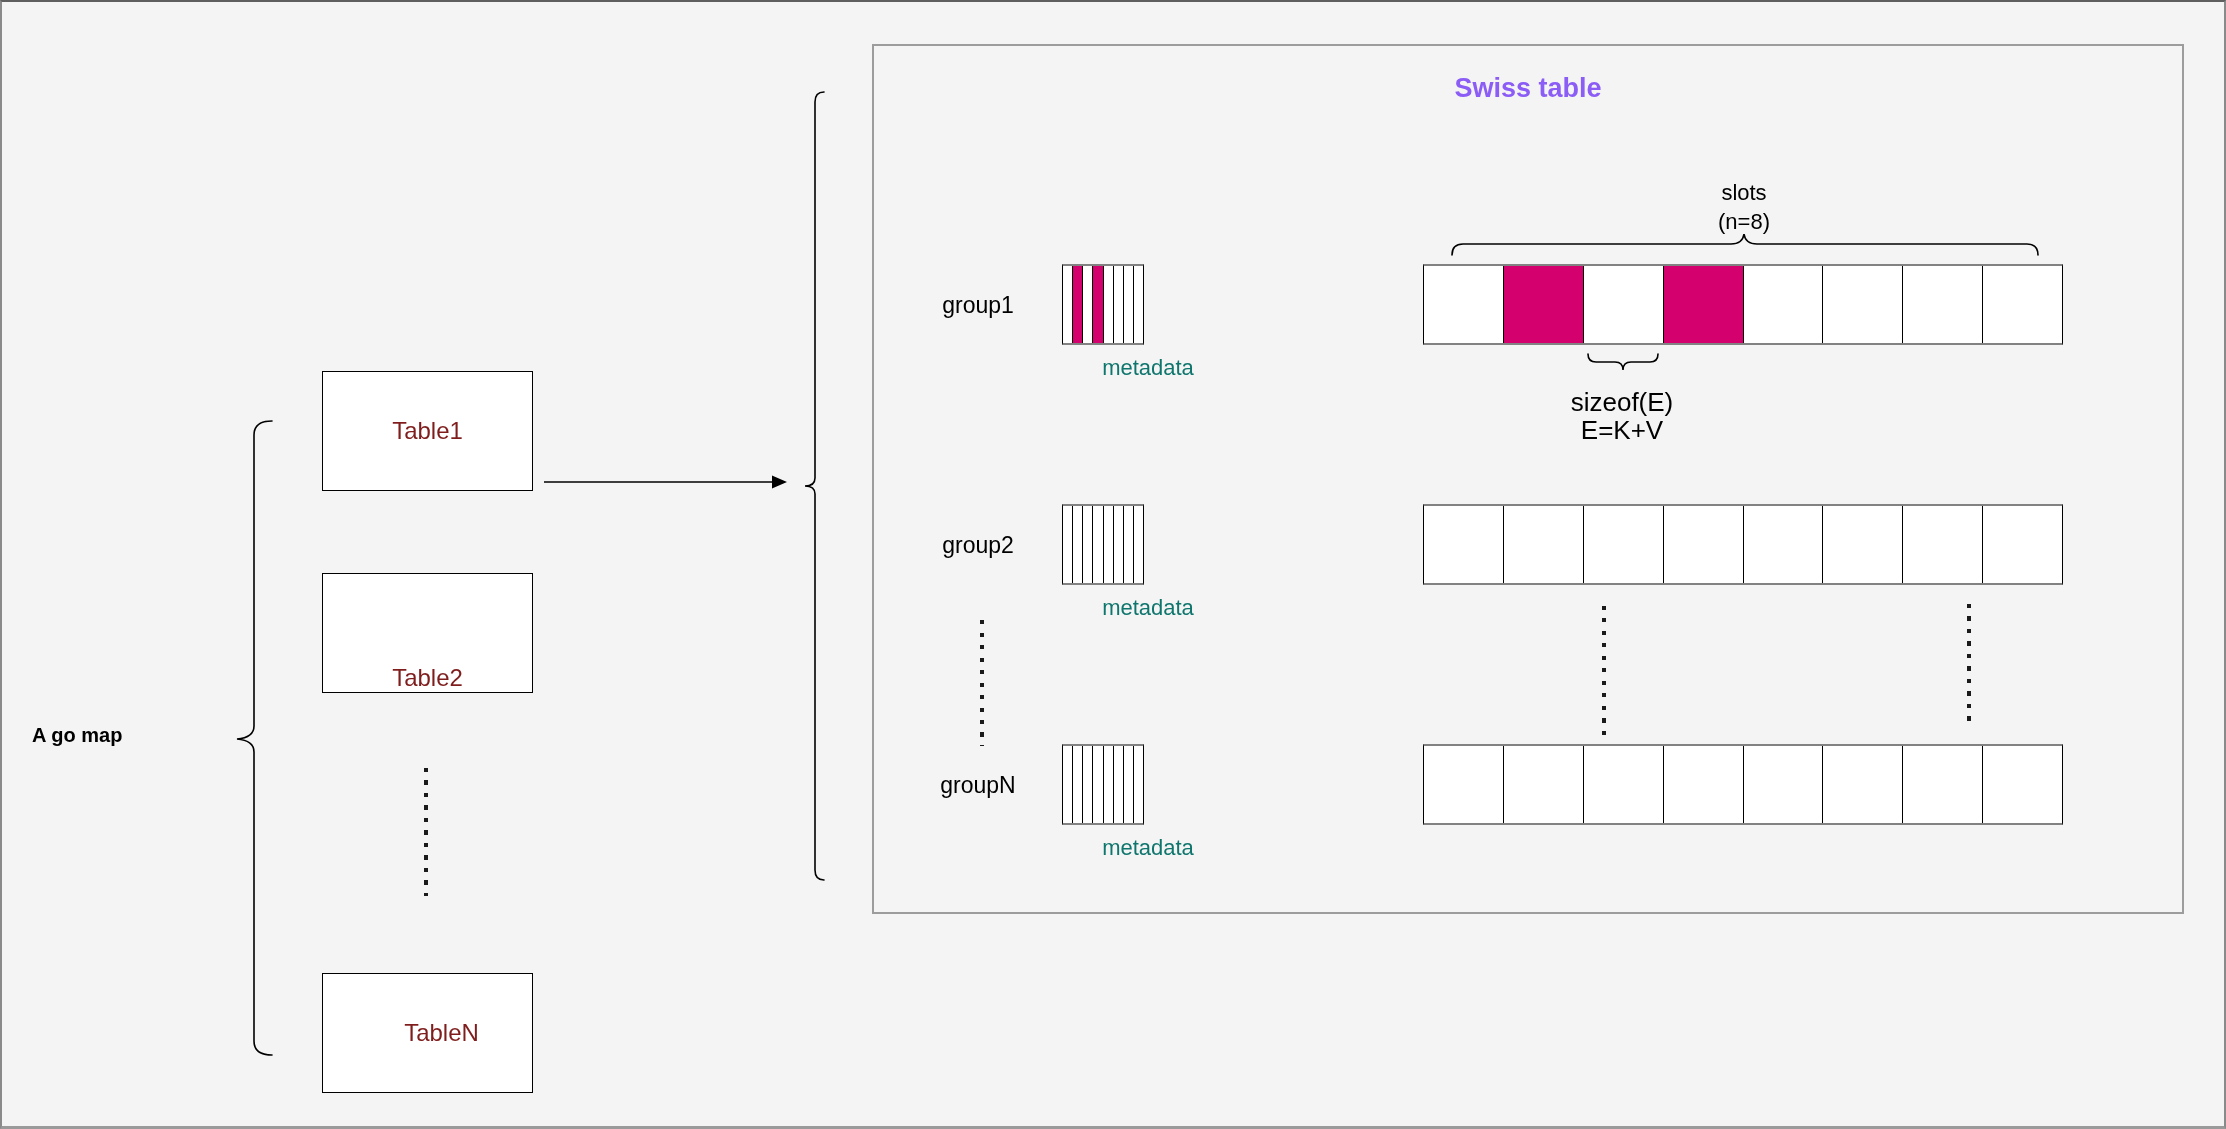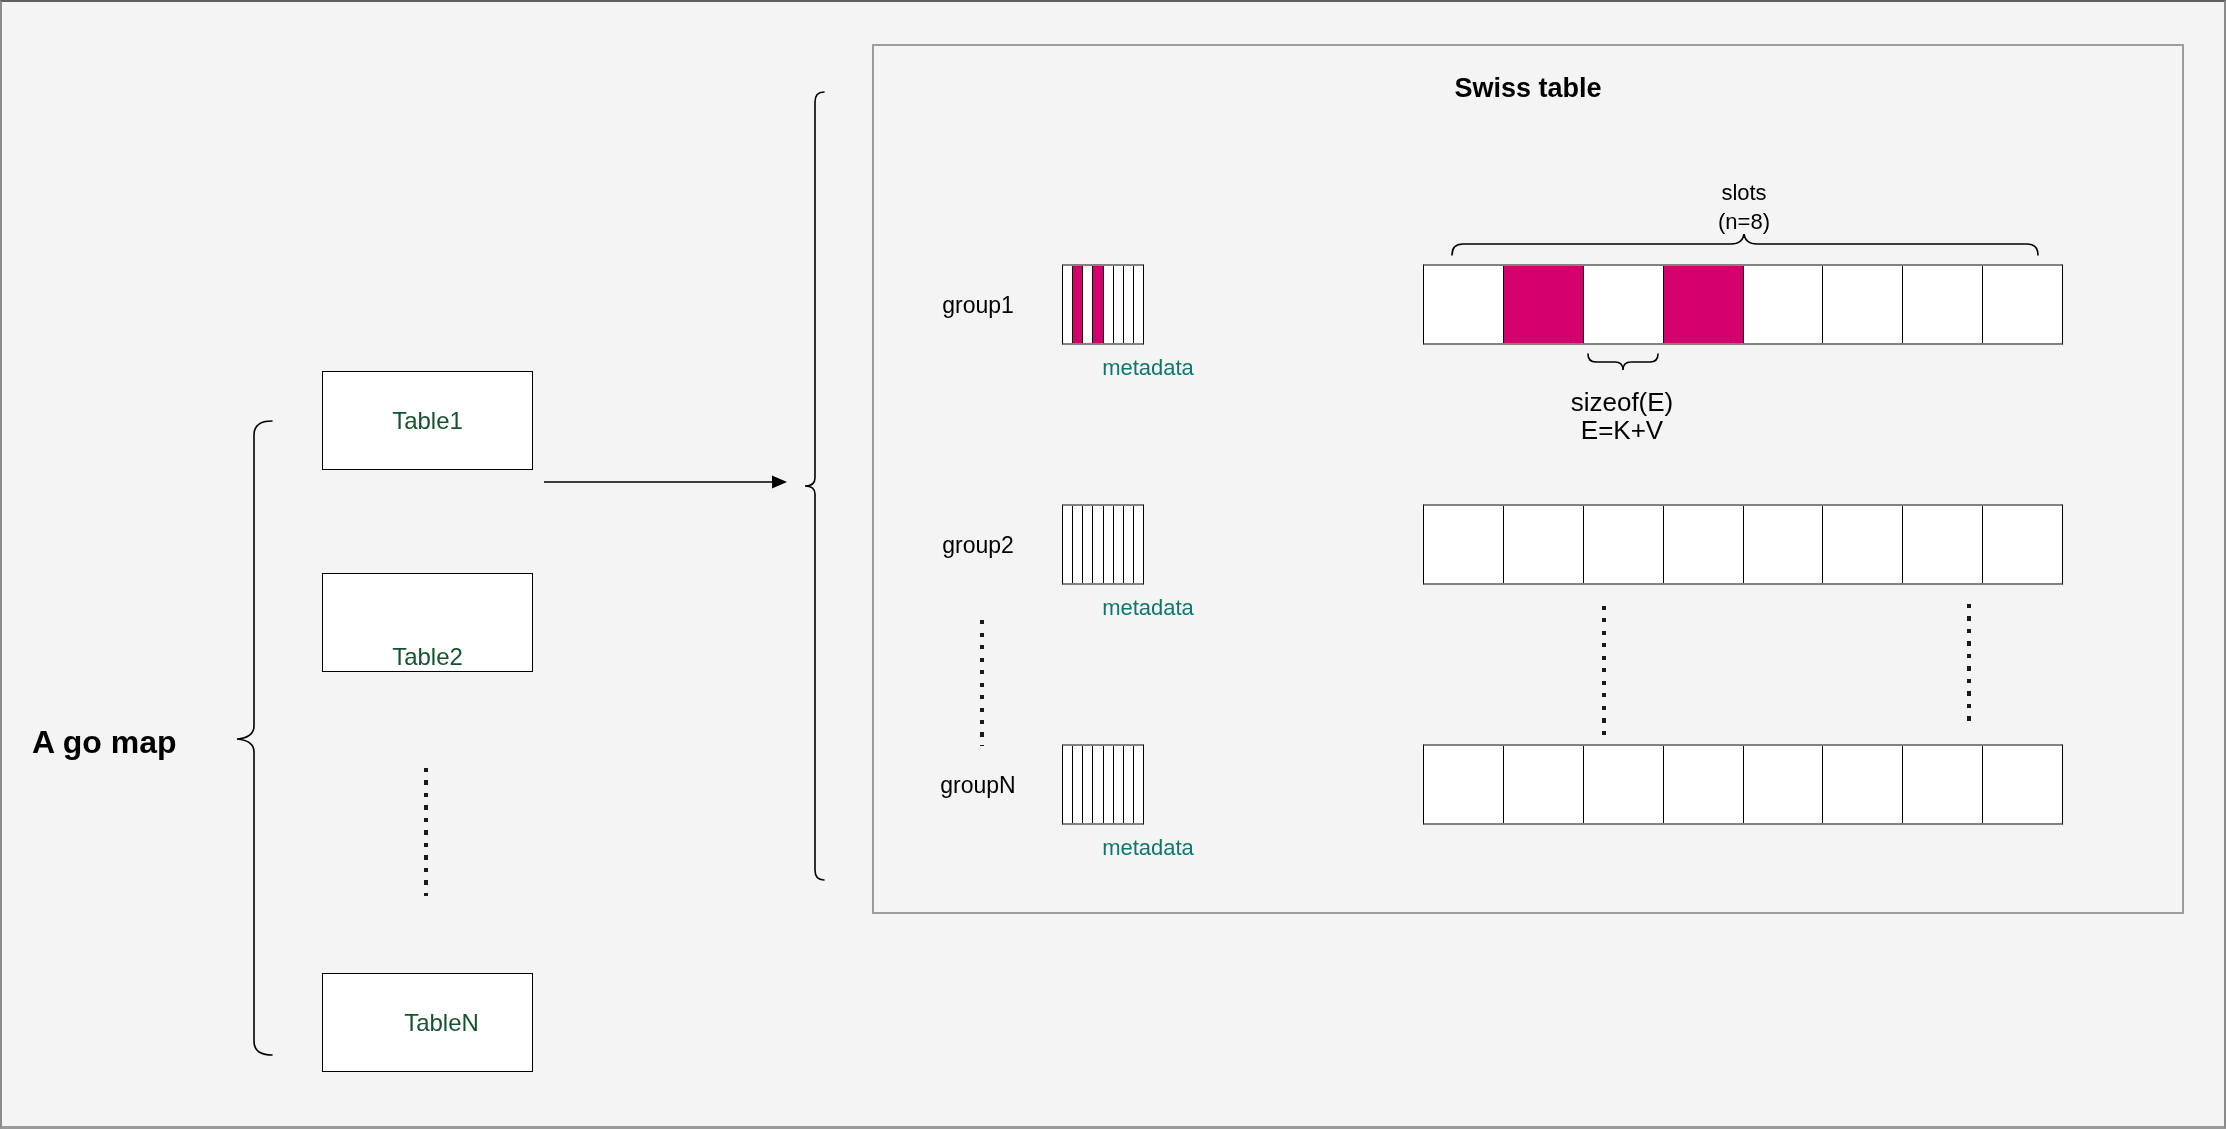--- a/index.html
+++ b/index.html
@@ -11,30 +11,30 @@
     background:#f4f4f4;
     border:2px solid #8a8a8a;
     border-top:2px solid #5f5f5f;
     border-bottom:3px solid #9a9a9a;
     overflow:hidden;
   }
 
   
   .map-label{
     position:absolute; left:30px; top:722px;
-    font-size:32px; font-weight:bold; color:#000;
+    font-size:20px; font-weight:bold; color:#000;
   }
   .brace-svg{ position:absolute; }
   .brace-svg path{ fill:none; stroke:#000; stroke-width:1.6; stroke-linecap:round; }
 
   .table-box{
-    position:absolute; left:320px; width:211px; height:99px;
+    position:absolute; left:320px; width:211px; height:120px;
     background:#fff; border:1.6px solid #000;
     display:flex; align-items:center; justify-content:center;
-    font-size:24px; color:#14532d;
+    font-size:24px; color:#7f1d1d;
   }
   .table-box.t1{ top:369px; }
   .table-box.t2{ top:571px;align-items:flex-end; }
   .table-box.tn{ top:971px;padding-left:28px; }
 
   .vdots{
     position:absolute; width:4px;
     background-image:repeating-linear-gradient(to bottom,#1a1a1a 0px,#1a1a1a 4px,transparent 4px,transparent 12.5px);
   }
   .vdots.map-dots{ left:422px; top:766px; height:128px; }
@@ -46,21 +46,21 @@
   .arrow-svg line{ stroke:#000; stroke-width:1.6; }
   .arrow-svg polygon{ fill:#000; stroke:none; }
 
   
   .swiss-panel{
     position:absolute; left:870px; top:42px; width:1312px; height:870px;
     border:2px solid #9c9c9c; background:transparent;
   }
   .swiss-title{
     position:absolute; left:870px; top:71px; width:1312px;
-    text-align:center; font-size:27px; font-weight:bold; color:#000000;
+    text-align:center; font-size:27px; font-weight:bold; color:#8b5cf6;
   }
 
   .group-row{ position:absolute; left:0; width:2226px; height:81px; }
   .group-row.r1{ top:262px; }
   .group-row.r2{ top:502px; }
   .group-row.rn{ top:742px; }
 
   .group-label{
     position:absolute; left:900px; top:28px; width:152px;
     text-align:center; font-size:23px; color:#000000;

